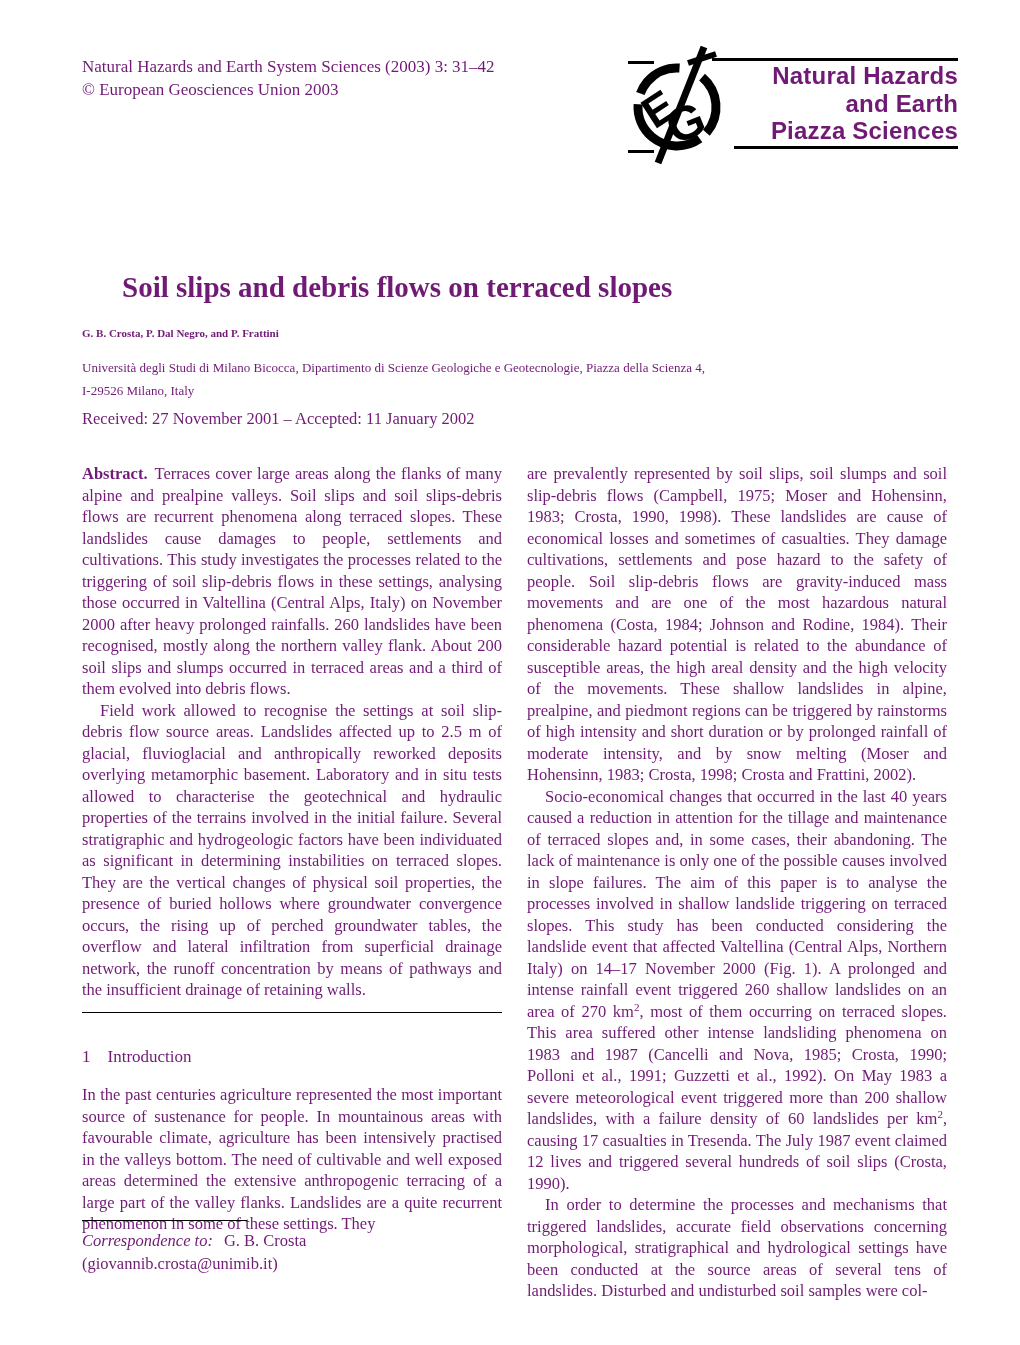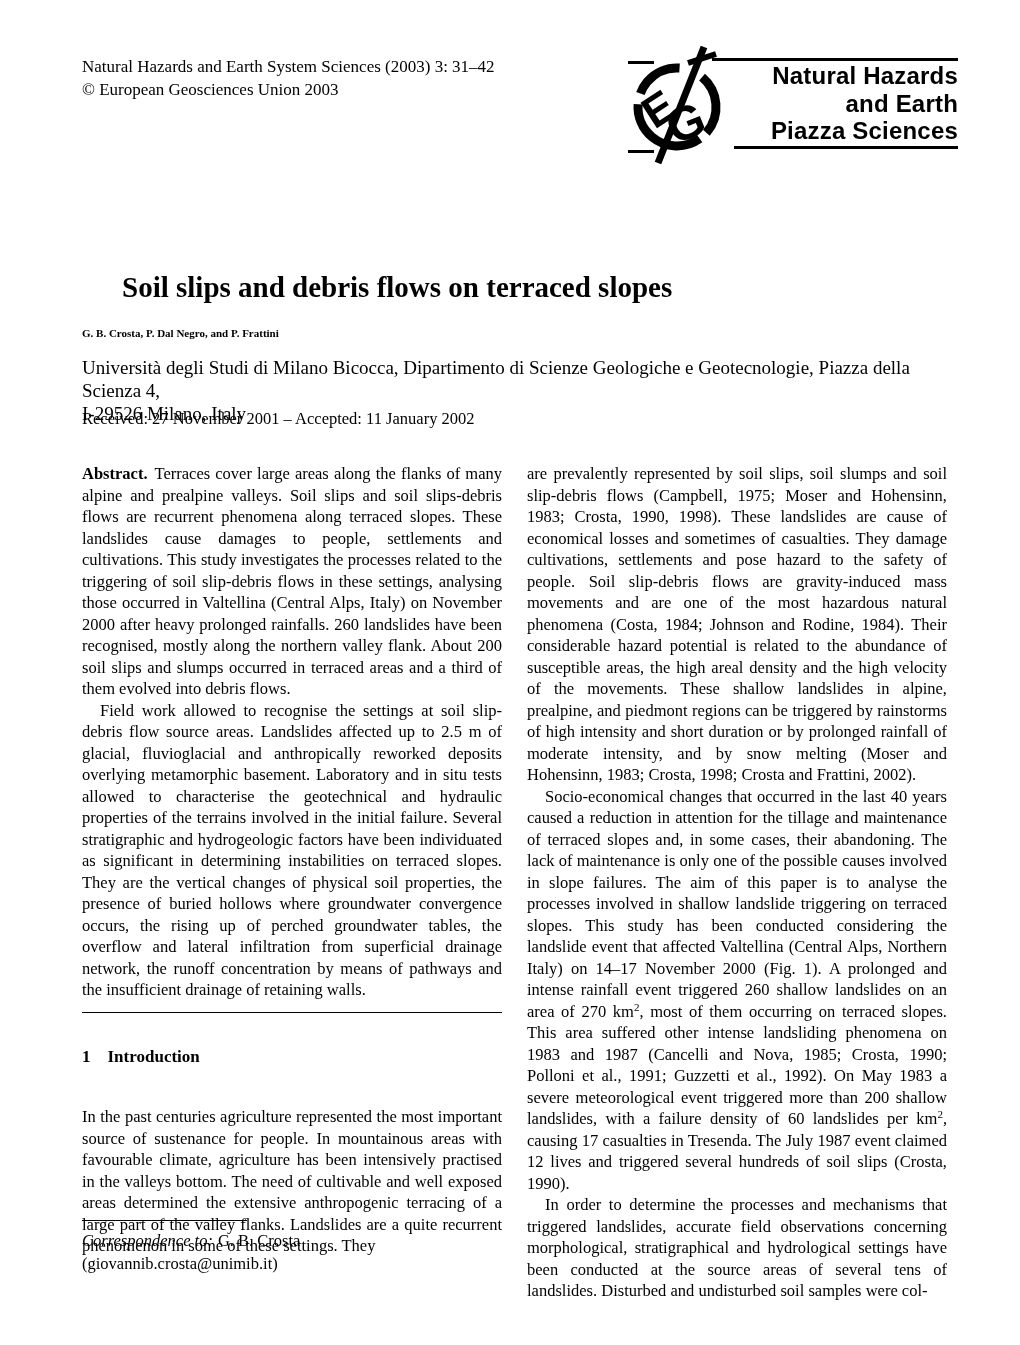--- a/index.html
+++ b/index.html
@@ -2,21 +2,21 @@
 <html><head>
 <meta charset="utf-8">
 <style>
   * { margin: 0; padding: 0; box-sizing: border-box; }
   html, body { background: #ffffff; }
   .page {
     position: relative;
     width: 1020px;
     height: 1345px;
     background: #ffffff;
-    color: #000000;
+    color: #701a75;
     font-family: "Liberation Serif", serif;
     overflow: hidden;
     padding-left: 12px;
   }
   
   .header-left {
     position: absolute;
     left: 82px; top: 55px;
     font-size: 17px;
     line-height: 23px;
@@ -51,21 +51,21 @@
   .authors {
     position: absolute;
     left: 82px; top: 327px;
     font-size: 11px;
     font-weight: bold;
     white-space: nowrap;
   }
   .affiliation {
     position: absolute;
     left: 82px; top: 356px;
-    font-size: 19px;
+    font-size: 13px;
     line-height: 23px;
     width: 880px;
   }
   .received {
     position: absolute;
     left: 82px; top: 409px;
     font-size: 16.5px;
   }
   
   .col {
@@ -82,39 +82,39 @@
   .indent { text-indent: 18px; }
   .abstract-label { font-weight: bold; padding-right: 7px; }
   .section-divider {
     border: none;
     border-top: 1.7px solid #000;
     margin: 11px 0 0 0;
     width: 100%;
   }
   .section-heading {
     font-size: 17px;
-    font-weight: bold;
-    margin: 33px 0 39px 0;
+    font-weight: normal;
+    margin: 33px 0 17px 0;
   }
   .section-heading .h-label { margin-left: 17px; }
   sup { font-size: 11px; line-height: 0; vertical-align: super; }
   
   .footnote {
     position: absolute;
     left: 82px; top: 1220px;
     width: 420px;
     font-size: 16.5px;
     line-height: 23px;
   }
   .footnote-rule {
     width: 165px; height: 0;
     border-top: 1.7px solid #000;
     margin-bottom: 8px;
   }
-  .footnote i { margin-right: 5px; }
+  .footnote i { margin-right: 11px; }
 </style>
 </head>
 <body>
 
 <div class="page">
 
   <div class="header-left">
     <div>Natural Hazards and Earth System Sciences (2003) 3: 31–42</div>
     <div>© European Geosciences Union 2003</div>
   </div>

